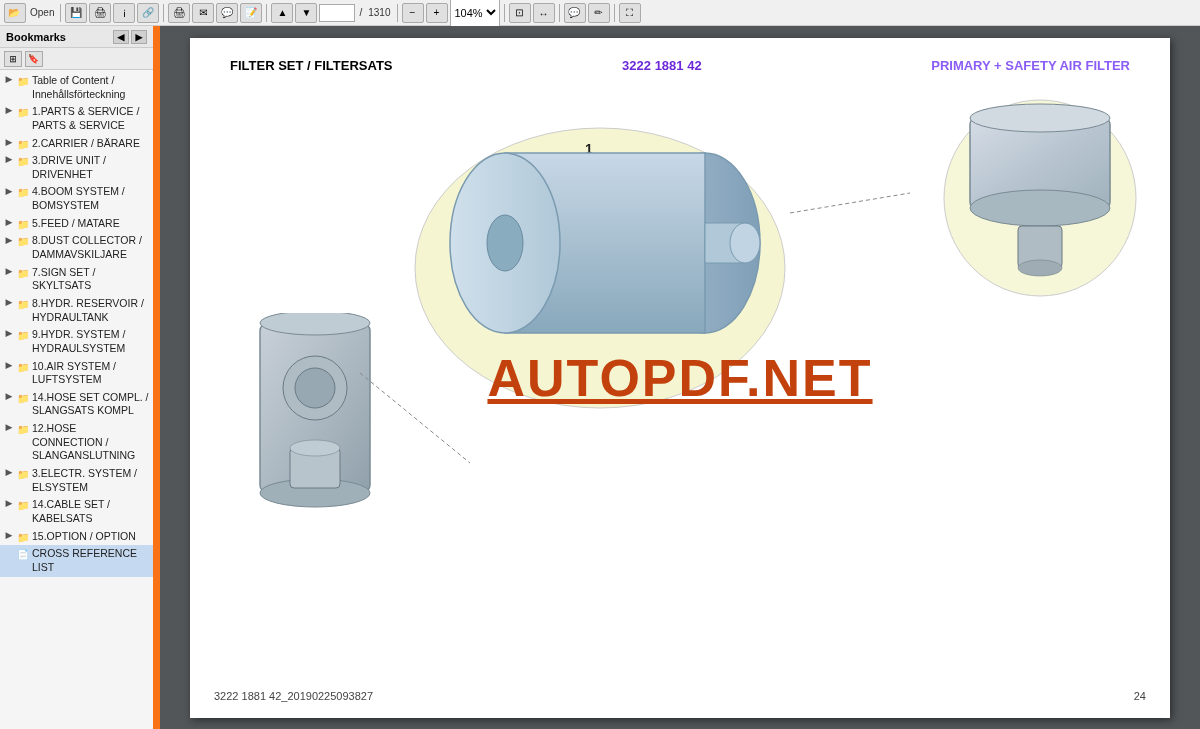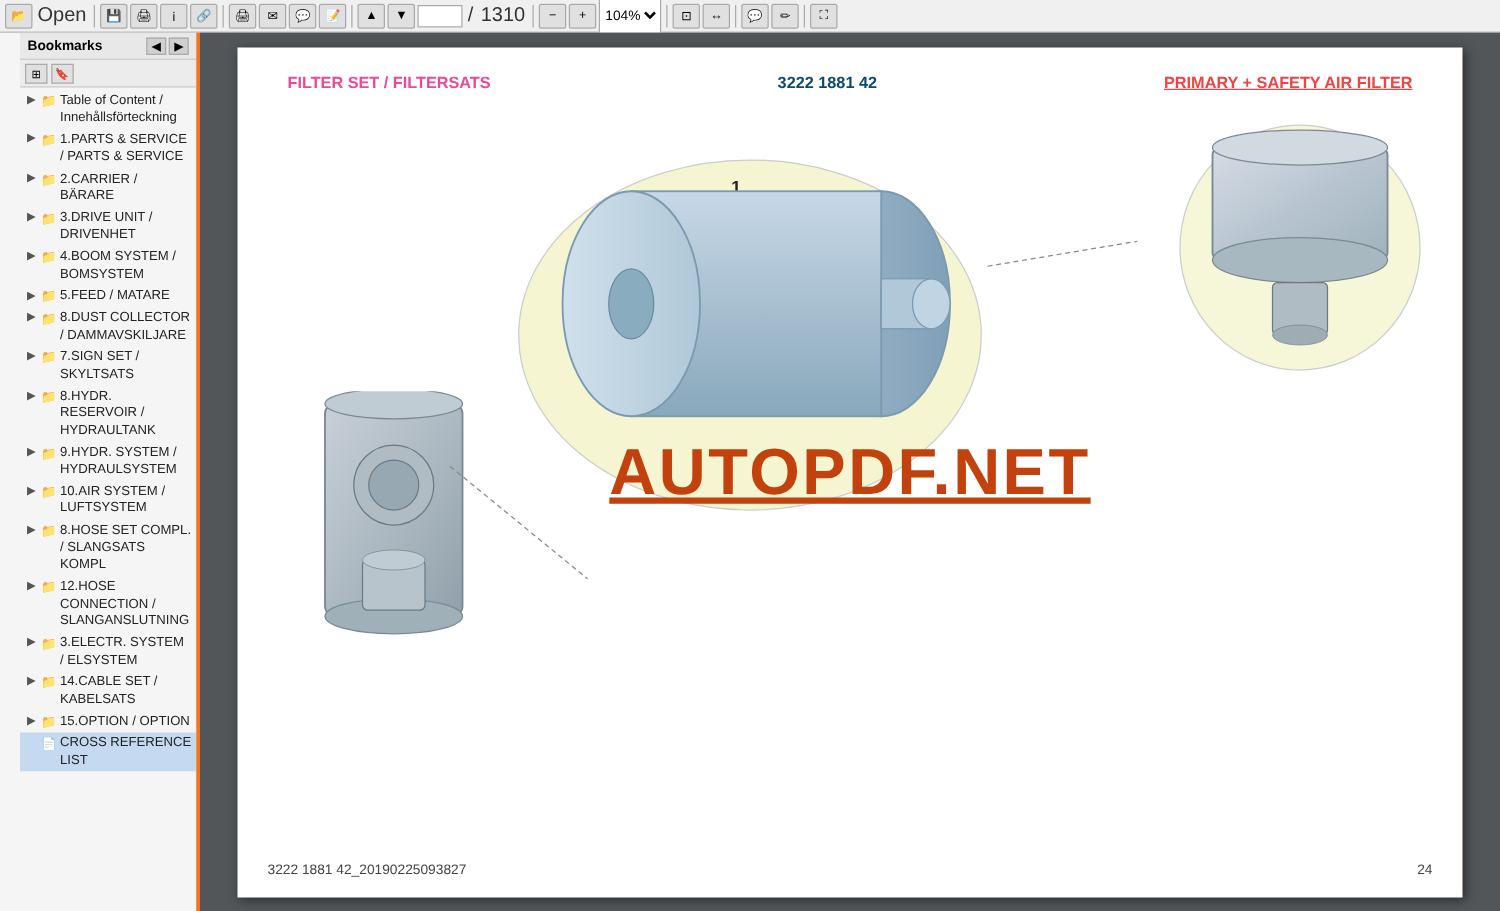--- a/index.html
+++ b/index.html
@@ -26,46 +26,45 @@
       flex-shrink: 0;
     }
     .tb-sep { width: 1px; height: 18px; background: #aaa; margin: 0 2px; flex-shrink: 0; }
     .tb-input {
       width: 36px; height: 18px;
       border: 1px solid #aaa;
       text-align: center;
       font-size: 11px;
       background: white;
     }
-    .tb-label { font-size: 16px; color: #333; padding: 0 2px; }
+    .tb-label { font-size: 10px; color: #333; padding: 0 2px; }
     .tb-select {
       width: 50px; height: 29px;
       border: 1px solid #aaa;
       font-size: 11px;
       background: white;
       text-align: right;
     }
 
     
     #main {
       display: flex;
       flex: 1;
       overflow: hidden;
     }
 
     
     #sidebar {
       width: 160px;
       background: #f5f5f5;
-      border-right: 3px solid #f97316;
+      border-right: 7px solid #f97316;
       display: flex;
       flex-direction: column;
       flex-shrink: 0;
       overflow: hidden;
-      padding-left: 16px;
     }
     #sidebar-header {
       height: 22px;
       background: #e8e8e8;
       border-bottom: 1px solid #ccc;
       display: flex;
       align-items: center;
       padding: 0 6px;
       font-size: 11px;
       font-weight: bold;
@@ -153,23 +152,23 @@
     
     .page-header {
       position: absolute;
       top: 20px;
       left: 0; right: 0;
       display: flex;
       justify-content: space-between;
       align-items: center;
       padding: 0 40px;
     }
-    .page-title-left { font-size: 13px; font-weight: bold; color: #ec4899; }
-    .page-title-center { font-size: 13px; font-weight: bold; color: #0c4a6e; }
-    .page-title-right { font-size: 13px; font-weight: bold; color: #ef4444; text-decoration: underline; }
+    .page-title-left { font-size: 13px; font-weight: bold; color: #000000; }
+    .page-title-center { font-size: 13px; font-weight: bold; color: #6d28d9; }
+    .page-title-right { font-size: 13px; font-weight: bold; color: #8b5cf6; }
 
     
     #watermark {
       position: absolute;
       top: 50%;
       left: 50%;
       transform: translate(-50%, -50%);
       font-size: 52px;
       font-weight: bold;
       color: #c2410c;
@@ -317,21 +316,21 @@
           <span class="tree-label">9.HYDR. SYSTEM / HYDRAULSYSTEM</span>
         </div>
         <div class="tree-item">
           <span class="tree-expander">▶</span>
           <span class="tree-icon">📁</span>
           <span class="tree-label">10.AIR SYSTEM / LUFTSYSTEM</span>
         </div>
         <div class="tree-item">
           <span class="tree-expander">▶</span>
           <span class="tree-icon">📁</span>
-          <span class="tree-label">8.HOSE SET COMPL. / SLANGSATS KOMPL</span>
+          <span class="tree-label">14.HOSE SET COMPL. / SLANGSATS KOMPL</span>
         </div>
         <div class="tree-item">
           <span class="tree-expander">▶</span>
           <span class="tree-icon">📁</span>
           <span class="tree-label">12.HOSE CONNECTION / SLANGANSLUTNING</span>
         </div>
         <div class="tree-item">
           <span class="tree-expander">▶</span>
           <span class="tree-icon">📁</span>
           <span class="tree-label">3.ELECTR. SYSTEM / ELSYSTEM</span>

